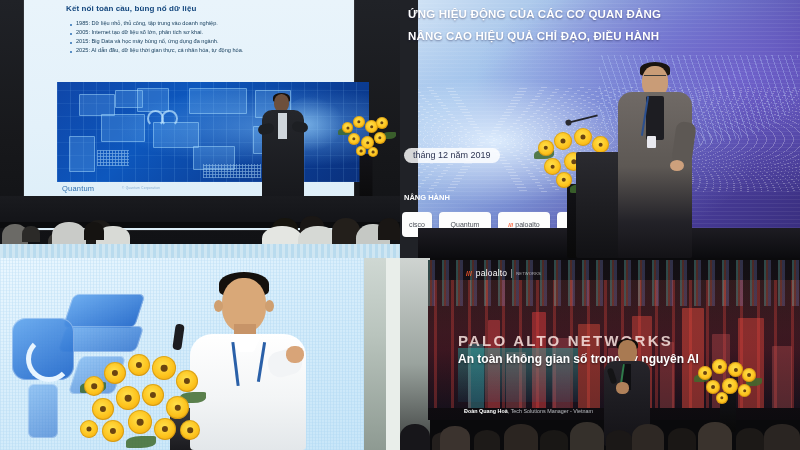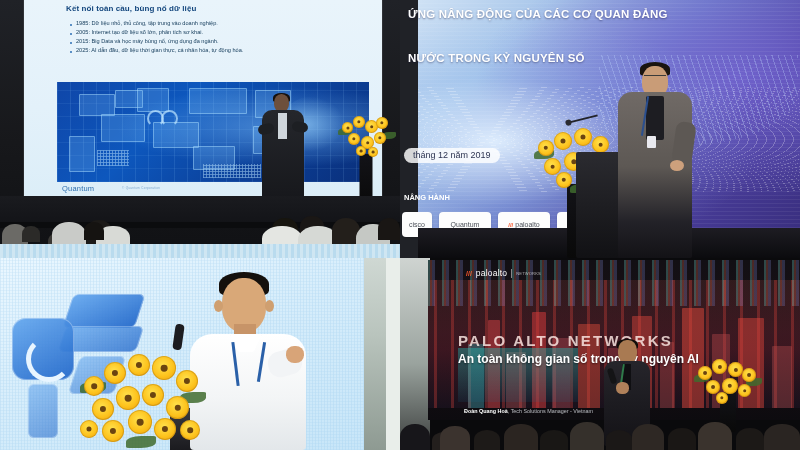--- a/index.html
+++ b/index.html
@@ -5,23 +5,23 @@
   html,body{margin:0;padding:0;background:#000;}
   body{width:800px;height:450px;overflow:hidden;font-family:"Liberation Sans",sans-serif;}
   .collage{position:relative;width:800px;height:450px;display:grid;
            grid-template-columns:400px 400px;grid-template-rows:258px 192px;}
   .panel{position:relative;overflow:hidden;}
 
   
   .p1{background:#17181c;}
   .p1 .wall{position:absolute;inset:0;background:
       linear-gradient(180deg,#202227 0%,#17181b 55%,#101114 100%);}
-  .p1 .slide{position:absolute;left:24px;top:0px;width:330px;height:196px;
+  .p1 .slide{position:absolute;left:24px;top:0px;width:330px;height:230px;
       background:linear-gradient(180deg,#e9f4fb 0%,#e3f1fa 55%,#dceef8 100%);
-      box-shadow:0 0 0 1px rgba(255,255,255,.08);padding-left:28px;}
+      box-shadow:0 0 0 1px rgba(255,255,255,.08);}
   .p1 .sl-title{position:absolute;left:42px;top:4px;font-size:8px;font-weight:bold;
       color:#14477e;letter-spacing:.1px;white-space:nowrap;}
   .p1 .bullets{position:absolute;left:46px;top:21px;width:280px;}
   .p1 .bl{display:flex;align-items:flex-start;gap:4px;margin-bottom:3.2px;}
   .p1 .bl .dot{width:2px;height:2px;border-radius:50%;background:#2d6fb5;margin-top:3px;flex:0 0 auto;}
   .p1 .bl .tx{font-size:5.6px;color:#19405f;line-height:1.05;white-space:nowrap;}
   .p1 .photo{position:absolute;left:33px;top:82px;width:312px;height:100px;
       background:
         radial-gradient(ellipse at 72% 45%,rgba(120,190,255,.55) 0%,rgba(20,70,150,0) 52%),
         linear-gradient(135deg,#0f46a8 0%,#0d57bd 35%,#0b3e96 70%,#0a2f7a 100%);}
@@ -288,22 +288,22 @@
   </div>
 
   <div class="panel p2">
     <div class="wallL"></div>
     <div class="led">
       <div class="waves"></div>
       <div class="mesh"></div>
       <div class="scan"></div>
     </div>
 
-    <div class="hl hl1">ỨNG NÂNG ĐỘNG CỦA CÁC CƠ QUAN ĐẢNG</div>
-    <div class="hl hl3">NƯỚC TRONG KỶ NGUYÊN SỐ</div>
+    <div class="hl hl1">ỨNG HIỆU ĐỘNG CỦA CÁC CƠ QUAN ĐẢNG</div>
+    <div class="hl hl2">NÂNG CAO HIỆU QUẢ CHỈ ĐẠO, ĐIỀU HÀNH</div>
 
     <div class="datepill">tháng 12 năm 2019</div>
     <div class="donghanh">NÂNG HÀNH</div>
 
     <div class="logos">
       <div class="logo cut">cisco</div>
       <div class="logo">Quantum</div>
       <div class="logo">
           <span class="pa">///</span>
           <span>paloalto</span>

